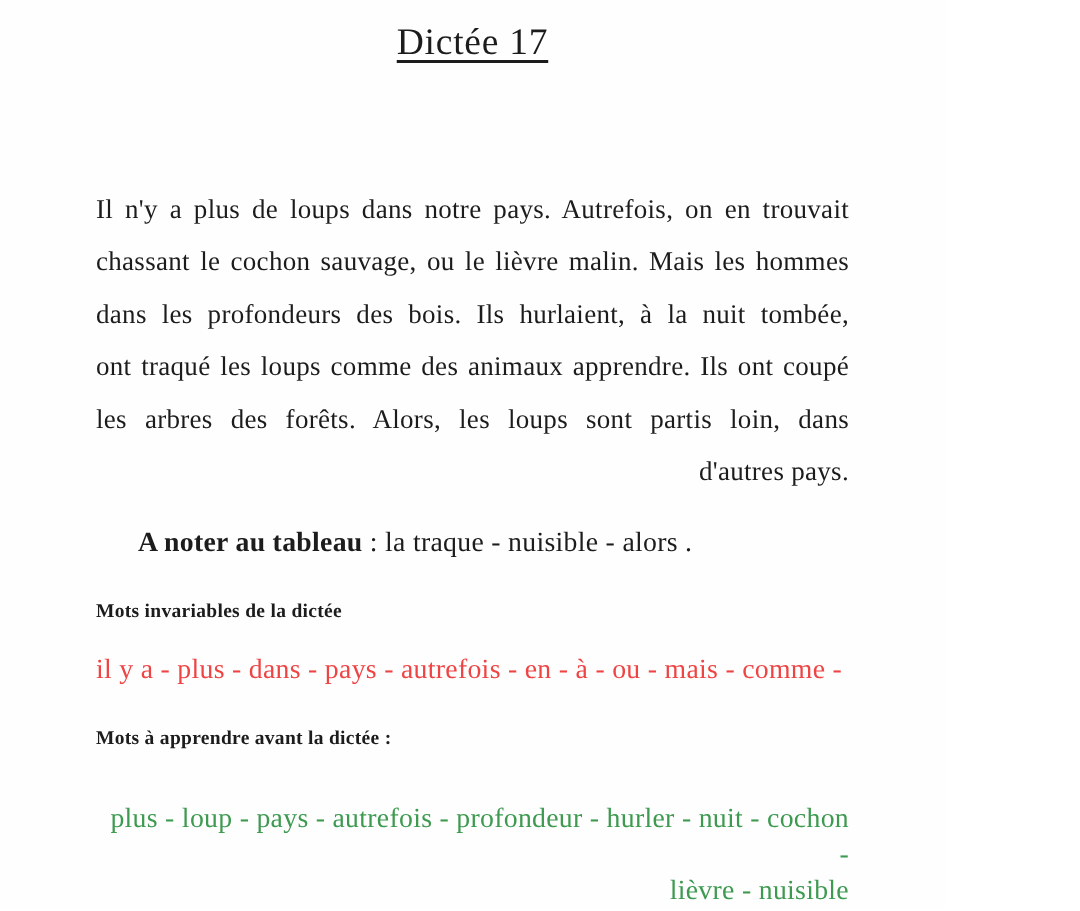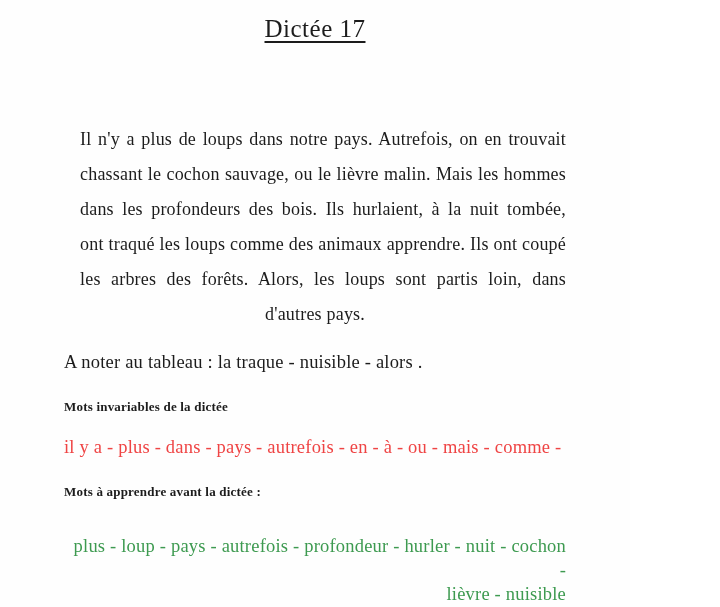--- a/index.html
+++ b/index.html
@@ -33,33 +33,33 @@
   }
   .paragraph {
     margin-top: 78px;
     font-size: 18px;
     line-height: 35px;
     letter-spacing: 0.2px;
   }
   .jline {
     text-align: justify;
     text-align-last: justify;
-    margin-left: 16px;
   }
   .lastline {
-    text-align: center;
+    text-align: right;
   }
   .board-note {
     margin: 18px 0 0 0;
     font-size: 18.5px;
     line-height: 24px;
     letter-spacing: 0.2px;
   }
   .board-note .label {
-    font-weight: 400;
+    font-weight: 700;
+    margin-left: 28px;
   }
   .section-heading {
     margin: 21px 0 0 0;
     font-size: 13px;
     font-weight: 700;
     line-height: 24px;
     letter-spacing: 0.2px;
   }
   .word-list {
     font-size: 18.5px;

